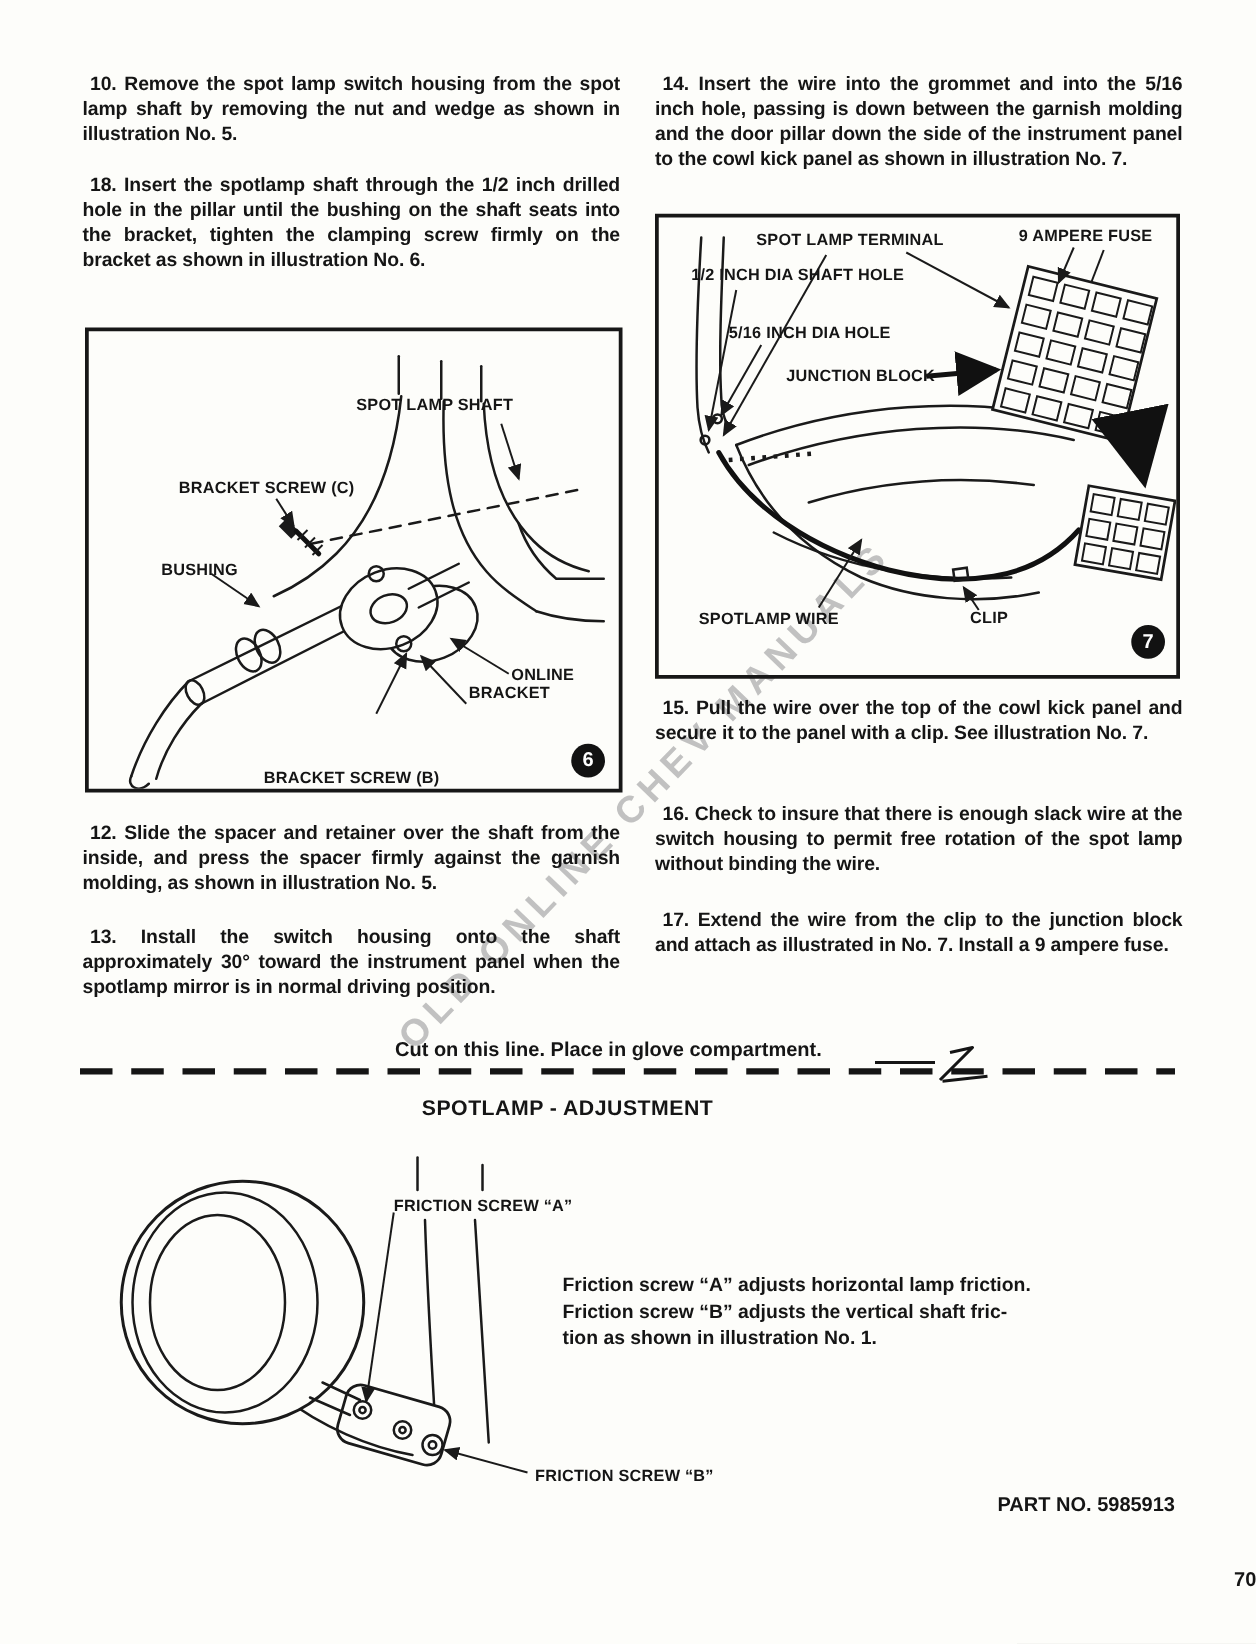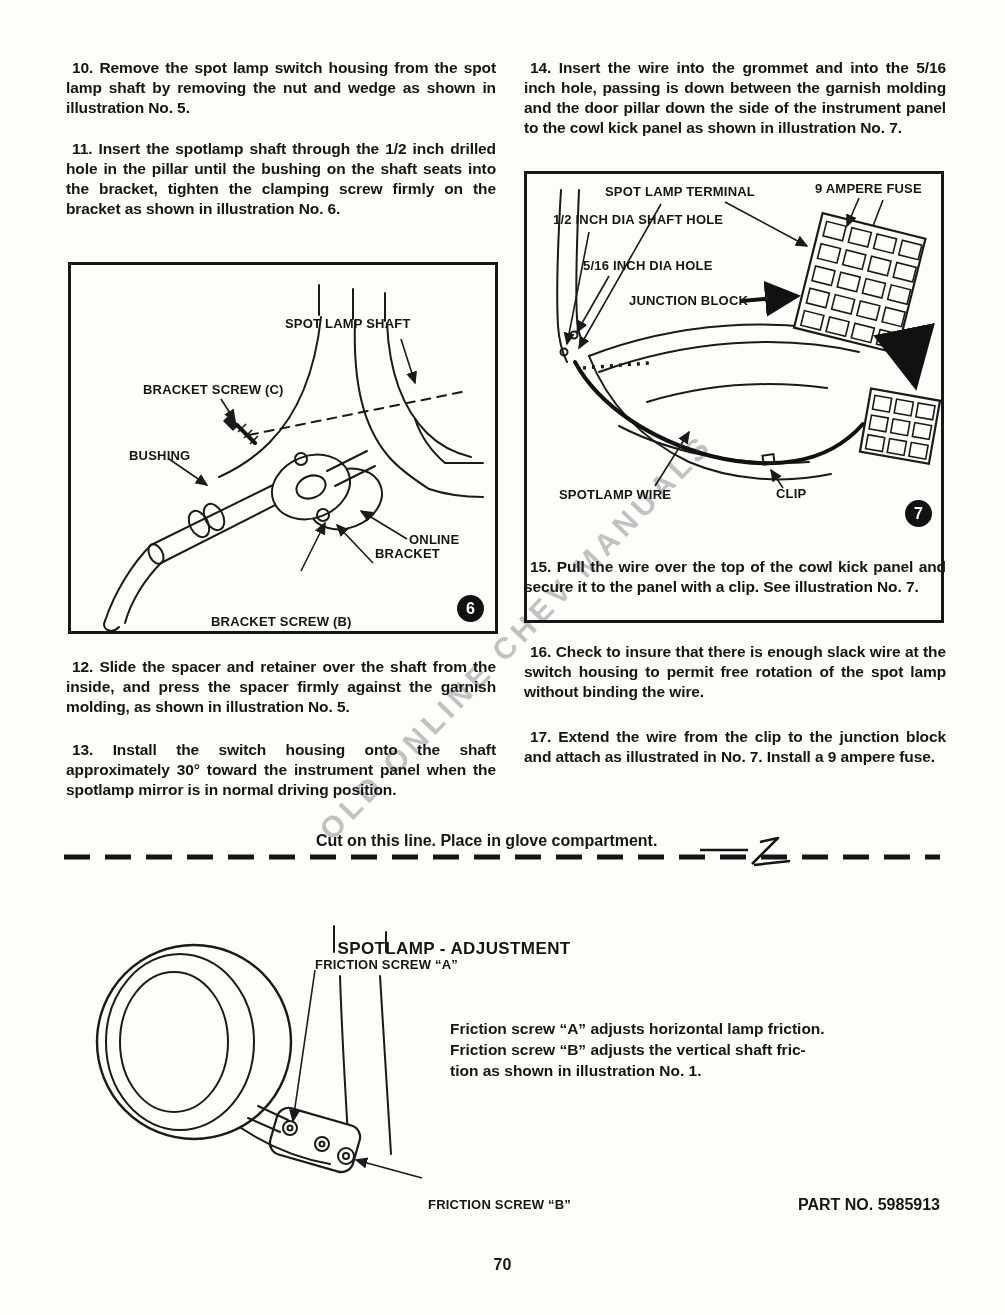--- a/index.html
+++ b/index.html
@@ -27,38 +27,38 @@
   .stroke { fill:none; stroke:#1a1a1a; stroke-width:2; stroke-linecap:round; }
   .thin   { fill:none; stroke:#1a1a1a; stroke-width:1.6; }
   .thick  { fill:none; stroke:#111;    stroke-width:4;  stroke-linecap:round; }
   .watermark {
     position:absolute; left:325px; top:818px; z-index:0;
     transform:rotate(-46deg); transform-origin:0 50%;
     font-size:30px; letter-spacing:5px; color:#b3b3b3; opacity:.8;
     white-space:nowrap;
   }
   .cut-text { position:absolute; left:316px; top:832px; font-size:16px; }
-  .adj-title { position:absolute; left:0; top:939px; width:908px; text-align:center; font-size:17px; letter-spacing:0.4px; }
+  .adj-title { position:absolute; left:0; top:877px; width:908px; text-align:center; font-size:17px; letter-spacing:0.4px; }
   .adj-note {
     position:absolute; left:450px; top:1018px; width:445px;
     font-size:15.5px; line-height:21px; white-space:pre-line;
   }
   .part-no { position:absolute; left:640px; top:1196px; width:300px; text-align:right; font-size:16px; }
-  .page-no { position:absolute; left:0; top:1256px; width:1005px; text-align:center; font-size:16px; }
+  .page-no { position:absolute; left:0; top:1256px; width:1005px; text-align:right; font-size:16px; }
   .above { z-index:1; position:absolute; }
 </style>
 </head>
 <body>
 
 <div class="page">
 
   <div class="watermark">OLD ONLINE CHEV MANUALS</div>
 
   <p class="step above" style="left:66px; top:58px; width:430px;">10. Remove the spot lamp switch housing from the spot lamp shaft by removing the nut and wedge as shown in illustration No. 5.</p>
-  <p class="step above" style="left:66px; top:139px; width:430px;">11. Insert the spotlamp shaft through the 1/2 inch drilled hole in the pillar until the bushing on the shaft seats into the bracket, tighten the clamping screw firmly on the bracket as shown in illustration No. 6.</p>
+  <p class="step above" style="left:66px; top:139px; width:430px;">18. Insert the spotlamp shaft through the 1/2 inch drilled hole in the pillar until the bushing on the shaft seats into the bracket, tighten the clamping screw firmly on the bracket as shown in illustration No. 6.</p>
   <p class="step above" style="left:66px; top:657px; width:430px;">12. Slide the spacer and retainer over the shaft from the inside, and press the spacer firmly against the garnish molding, as shown in illustration No. 5.</p>
   <p class="step above" style="left:66px; top:740px; width:430px;">13. Install the switch housing onto the shaft approximately 30° toward the instrument panel when the spotlamp mirror is in normal driving position.</p>
 
   <p class="step above" style="left:524px; top:58px; width:422px;">14. Insert the wire into the grommet and into the 5/16 inch hole, passing is down between the garnish molding and the door pillar down the side of the instrument panel to the cowl kick panel as shown in illustration No. 7.</p>
   <p class="step above" style="left:524px; top:557px; width:422px;">15. Pull the wire over the top of the cowl kick panel and secure it to the panel with a clip. See illustration No. 7.</p>
   <p class="step above" style="left:524px; top:642px; width:422px;">16. Check to insure that there is enough slack wire at the switch housing to permit free rotation of the spot lamp without binding the wire.</p>
   <p class="step above" style="left:524px; top:727px; width:422px;">17. Extend the wire from the clip to the junction block and attach as illustrated in No. 7. Install a 9 ampere fuse.</p>
 
   <div class="fig above" style="left:68px; top:262px; width:430px; height:372px;">
     <svg width="424" height="366" viewBox="0 0 424 366">
@@ -113,21 +113,21 @@
     </svg>
     <div class="fig-label" style="left:214px; top:52px;">SPOT LAMP SHAFT</div>
     <div class="fig-label" style="left:72px;  top:118px;">BRACKET SCREW (C)</div>
     <div class="fig-label" style="left:33px;  top:184px;padding-left:25px;">BUSHING</div>
     <div class="fig-label" style="left:338px; top:268px;">ONLINE</div>
     <div class="fig-label" style="left:304px; top:282px;">BRACKET</div>
     <div class="fig-label" style="left:140px; top:308px;margin-top:42px;">BRACKET SCREW (B)</div>
     <div class="badge" style="left:386px; top:330px;">6</div>
   </div>
 
-  <div class="fig above" style="left:524px; top:171px; width:420px; height:452px;">
+  <div class="fig above" style="left:524px; top:171px; width:420px; height:372px;">
     <svg width="414" height="366" viewBox="0 0 414 366">
       <defs>
         <marker id="ah7" markerWidth="9" markerHeight="8" refX="7" refY="3.5" orient="auto">
           <path d="M0,0 L8,3.5 L0,7 Z" fill="#1a1a1a"></path>
         </marker>
         <marker id="ah7b" markerWidth="10" markerHeight="10" refX="8" refY="4.5" orient="auto">
           <path d="M0,0 L9,4.5 L0,9 Z" fill="#111"></path>
         </marker>
       </defs>
 
@@ -245,21 +245,21 @@
     <ellipse class="stroke" cx="108" cy="122" rx="74" ry="88"></ellipse>
     <ellipse class="stroke" cx="102" cy="122" rx="54" ry="70"></ellipse>
 
     <line class="stroke" x1="186" y1="186" x2="216" y2="200"></line>
     <line class="stroke" x1="176" y1="198" x2="208" y2="212"></line>
 
     <line class="thin" x1="243" y1="50" x2="221" y2="201" marker-end="url(#ahf)"></line>
     <line class="thin" x1="350" y1="258" x2="284" y2="240" marker-end="url(#ahf)"></line>
   </svg>
   <div class="fig-label above" style="left:315px; top:958px;">FRICTION SCREW “A”</div>
-  <div class="fig-label above" style="left:428px; top:1174px;margin-top:24px;">FRICTION SCREW “B”</div>
+  <div class="fig-label above" style="left:428px; top:1174px;">FRICTION SCREW “B”</div>
 
   <div class="adj-note above">Friction screw “A” adjusts horizontal lamp friction.
 Friction screw “B” adjusts the vertical shaft fric-
 tion as shown in illustration No. 1.</div>
 
   <div class="part-no above">PART NO. 5985913</div>
   <div class="page-no above">70</div>
 
 </div>
 

